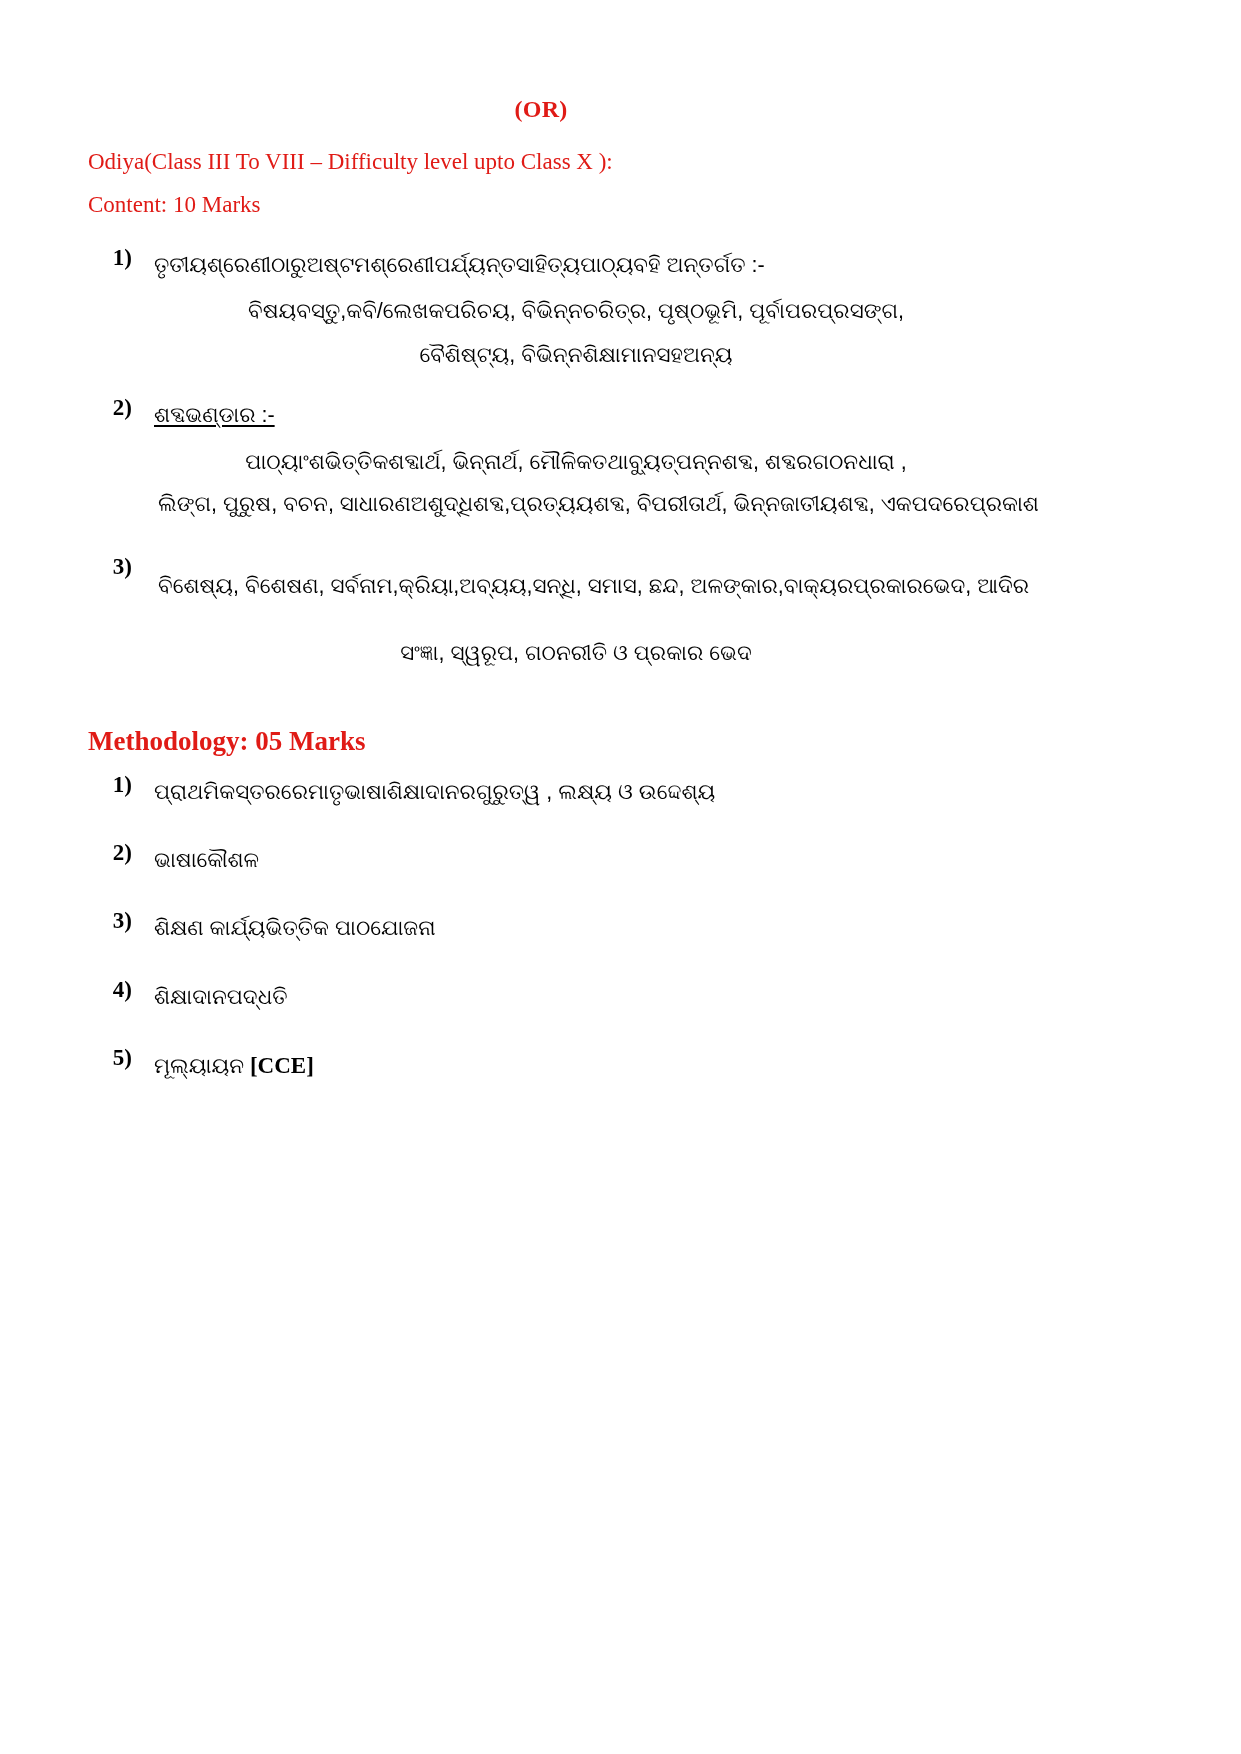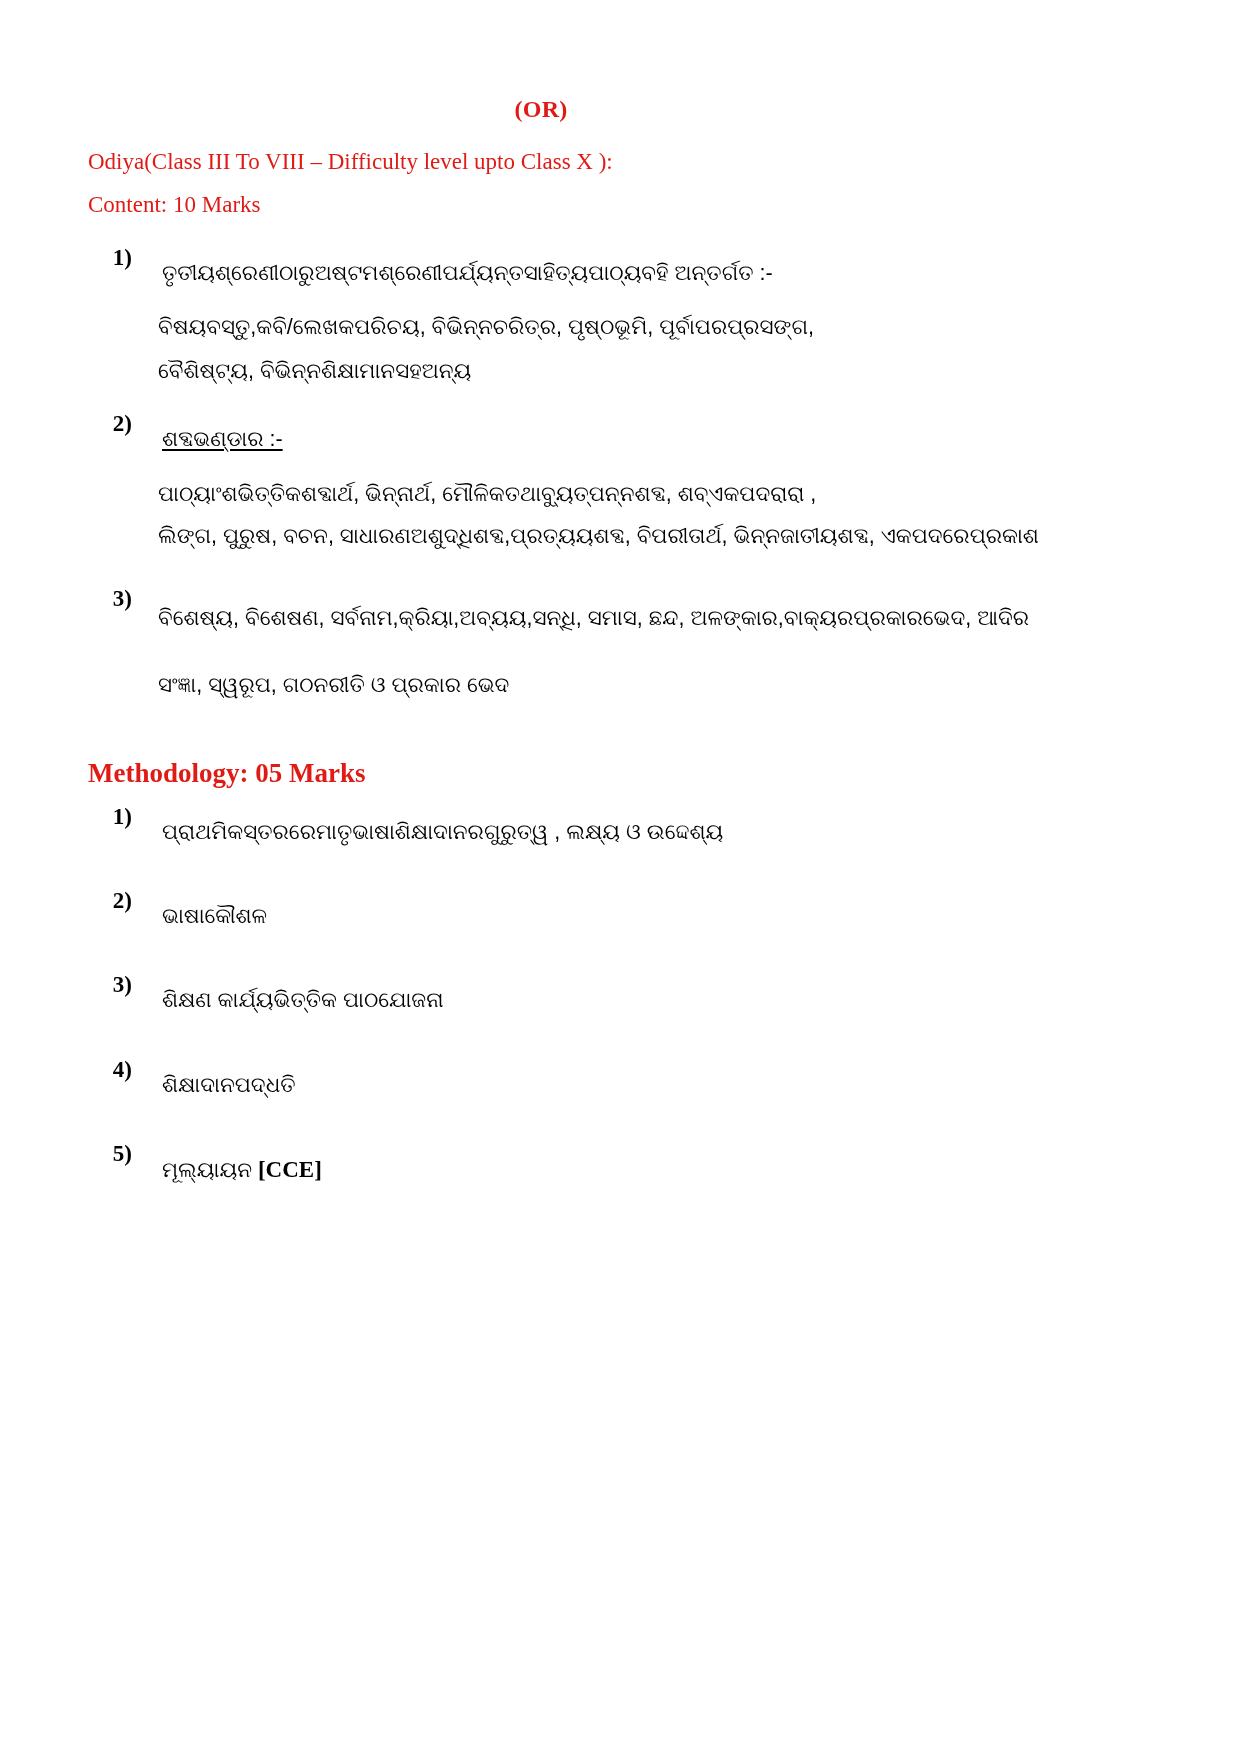--- a/index.html
+++ b/index.html
@@ -79,33 +79,34 @@
     flex: 1 1 auto;
     min-width: 0;
   }
 
   
   .odia {
     font-family: "Liberation Sans", "DejaVu Sans", sans-serif;
     font-size: 21.5px;
     line-height: 1.78;
     color: #000000;
-    margin: 16px;
+    margin: 8px;
     white-space: nowrap;
   }
   .odia.bold-head {
     font-weight: normal;
   }
   .odia.underline {
     text-decoration: underline;
     text-underline-offset: 3px;
   }
   .sub-lines {
     margin: 6px 0 10px 0;
     padding-left: 12px;
+    text-align: center;
   }
   .sub-lines .odia {
     margin: 0 0 6px 0;
   }
   .sub-lines.tight .odia {
     margin: 0 0 4px 0;
   }
   .sub-lines.loose {
     margin-top: 20px;
   }
@@ -155,21 +156,21 @@
           <p class="odia">ବୈଶିଷ୍ଟ୍ୟ, ବିଭିନ୍ନଶିକ୍ଷାମାନସହଅନ୍ୟ</p>
         </div>
       </div>
     </li>
 
     <li class="num-item">
       <span class="num-marker">2)</span>
       <div class="num-body">
         <p class="odia bold-head underline">ଶବ୍ଦଭଣ୍ଡାର :-</p>
         <div class="sub-lines tight">
-          <p class="odia">ପାଠ୍ୟାଂଶଭିତ୍ତିକଶବ୍ଦାର୍ଥ, ଭିନ୍ନାର୍ଥ, ମୌଳିକତଥାବ୍ୟୁତ୍ପନ୍ନଶବ୍ଦ, ଶବ୍ଏକପଦରାରା ,</p>
+          <p class="odia">ପାଠ୍ୟାଂଶଭିତ୍ତିକଶବ୍ଦାର୍ଥ, ଭିନ୍ନାର୍ଥ, ମୌଳିକତଥାବ୍ୟୁତ୍ପନ୍ନଶବ୍ଦ, ଶବ୍ଦରଗଠନଧାରା ,</p>
           <p class="odia">ଲିଙ୍ଗ, ପୁରୁଷ, ବଚନ, ସାଧାରଣଅଶୁଦ୍ଧିଶବ୍ଦ,ପ୍ରତ୍ୟୟଶବ୍ଦ, ବିପରୀତାର୍ଥ, ଭିନ୍ନଜାତୀୟଶବ୍ଦ, ଏକପଦରେପ୍ରକାଶ</p>
         </div>
       </div>
     </li>
 
     <li class="num-item spaced">
       <span class="num-marker">3)</span>
       <div class="num-body">
         <div class="sub-lines loose">
           <p class="odia">ବିଶେଷ୍ୟ, ବିଶେଷଣ, ସର୍ବନାମ,କ୍ରିୟା,ଅବ୍ୟୟ,ସନ୍ଧି, ସମାସ, ଛନ୍ଦ, ଅଳଙ୍କାର,ବାକ୍ୟରପ୍ରକାରଭେଦ, ଆଦିର</p>

